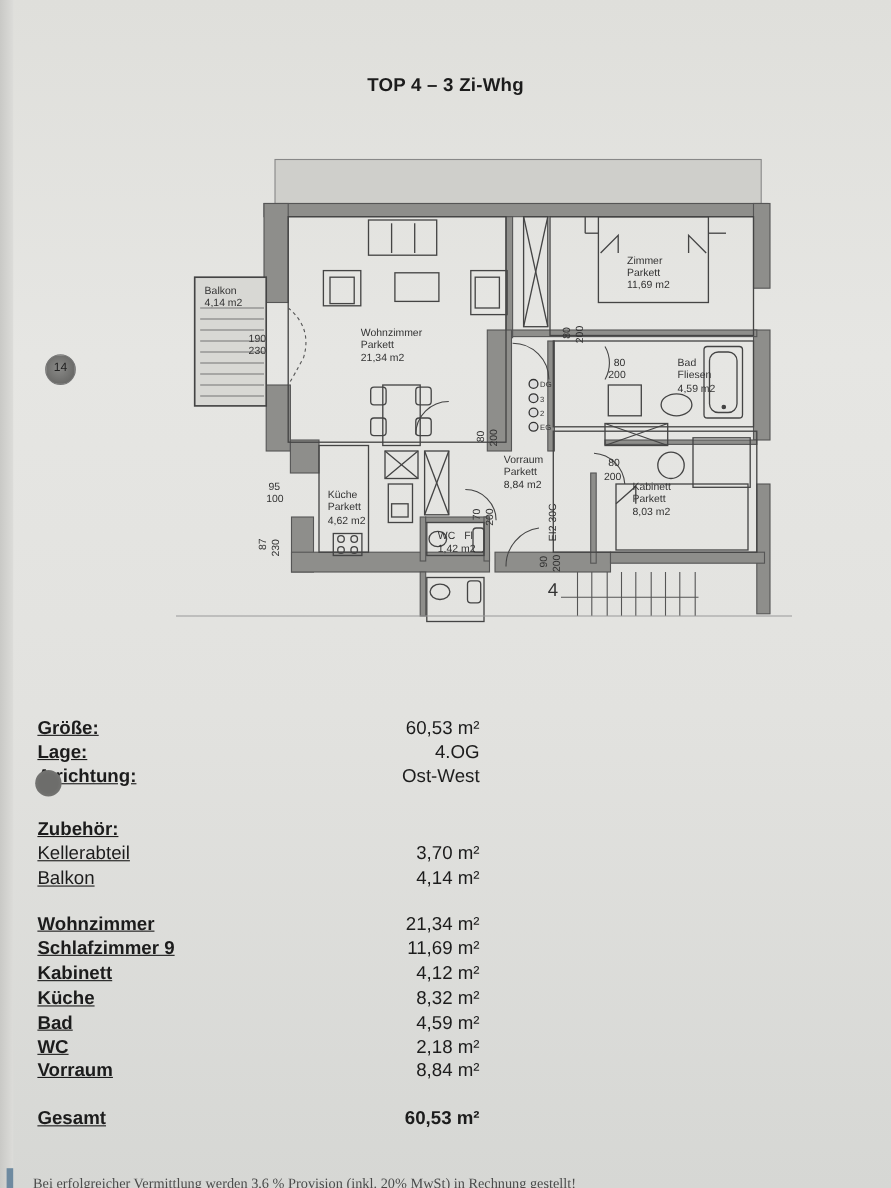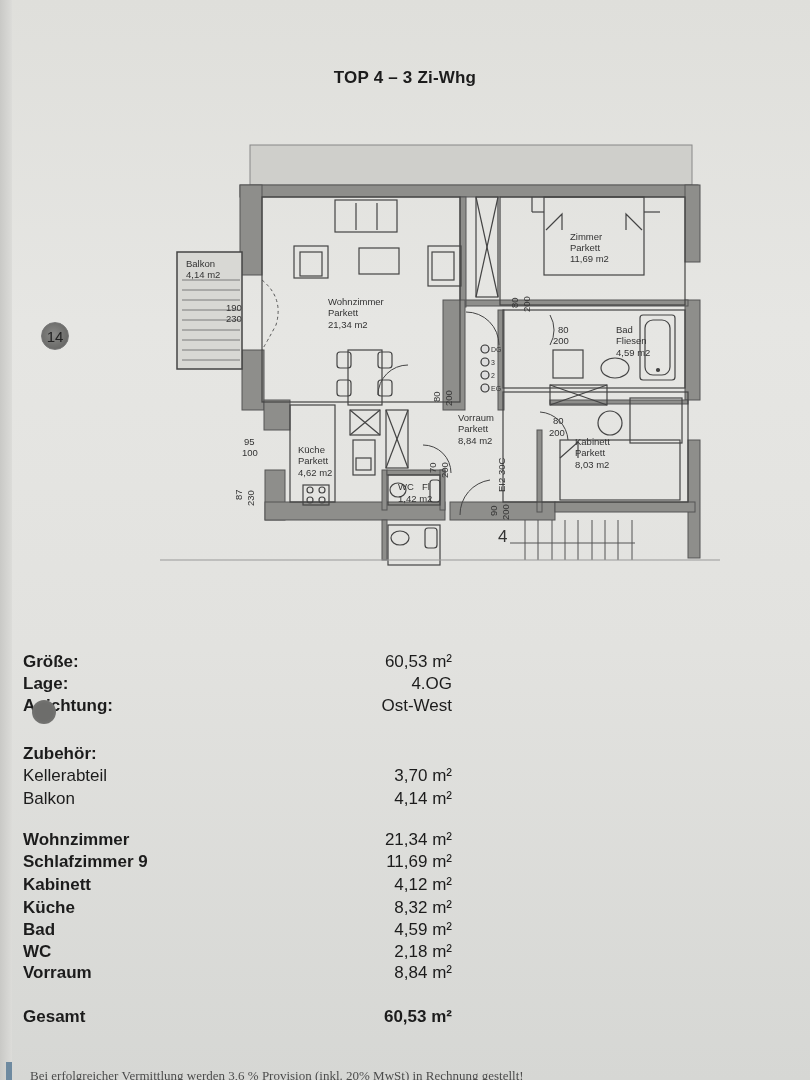--- a/index.html
+++ b/index.html
@@ -7,28 +7,28 @@
     width:810px; height:1080px; overflow:hidden; position:relative;
     background: linear-gradient(180deg, #dfdfdb 0%, #e6e6e3 30%, #e2e2df 60%, #d6d7d4 100%);
     font-family: "Liberation Sans", sans-serif; color:#1c1c1c;
   }
   .page-shade { position:absolute; left:0; top:0; width:12px; height:1080px;
     background: linear-gradient(90deg,#c9c9c6,#dcdcd9); }
   .title { position:absolute; left:0; width:810px; top:68px; text-align:center;
     font-weight:bold; font-size:17px; letter-spacing:0.2px; box-sizing:border-box; }
   .hole { position:absolute; left:41px; top:322px; width:26px; height:26px; border-radius:50%;
     background: radial-gradient(circle at 45% 45%, #8a8a88, #5c5c5a); border:1px solid #777; }
-  .hole span { position:absolute; left:0; top:5px; width:26px; text-align:center; font-size:15px; color:#222; }
+  .hole span { position:absolute; left:0; top:5px; width:26px; text-align:center; font-size:11px; color:#222; }
   .plan { position:absolute; left:160px; top:140px; width:560px; height:430px; }
   .plan svg { width:560px; height:430px; display:block; }
   .plan text { font-family:"Liberation Sans", sans-serif; fill:#333; }
   .info { position:absolute; left:0; top:0; width:810px; }
   .row { position:absolute; left:22px; width:430px; font-size:17px; }
-  .row .lbl { position:absolute; left:1px; }
-  .row .val { position:absolute; right:0; text-align:right; }
+  .row .lbl { position:absolute; left:12px;text-decoration:underline; }
+  .row .val { position:absolute; right:16px; text-align:right; }
   .bold .lbl { font-weight:bold; }
   .bold-val .val { font-weight:bold; }
   .smudge { position:absolute; left:32px; top:700px; width:24px; height:24px; border-radius:50%;
     background: radial-gradient(circle, #6d6d6b 50%, #7c7c7a); }
   .footer { position:absolute; left:30px; top:1068px; font-family:"Liberation Serif", serif;
     font-size:13px; color:#333; white-space:nowrap; opacity:0.85; }
   .footer-mark { position:absolute; left:6px; top:1062px; width:6px; height:18px; background:#6e8aa0; }
 </style>
 </head>
 <body>

